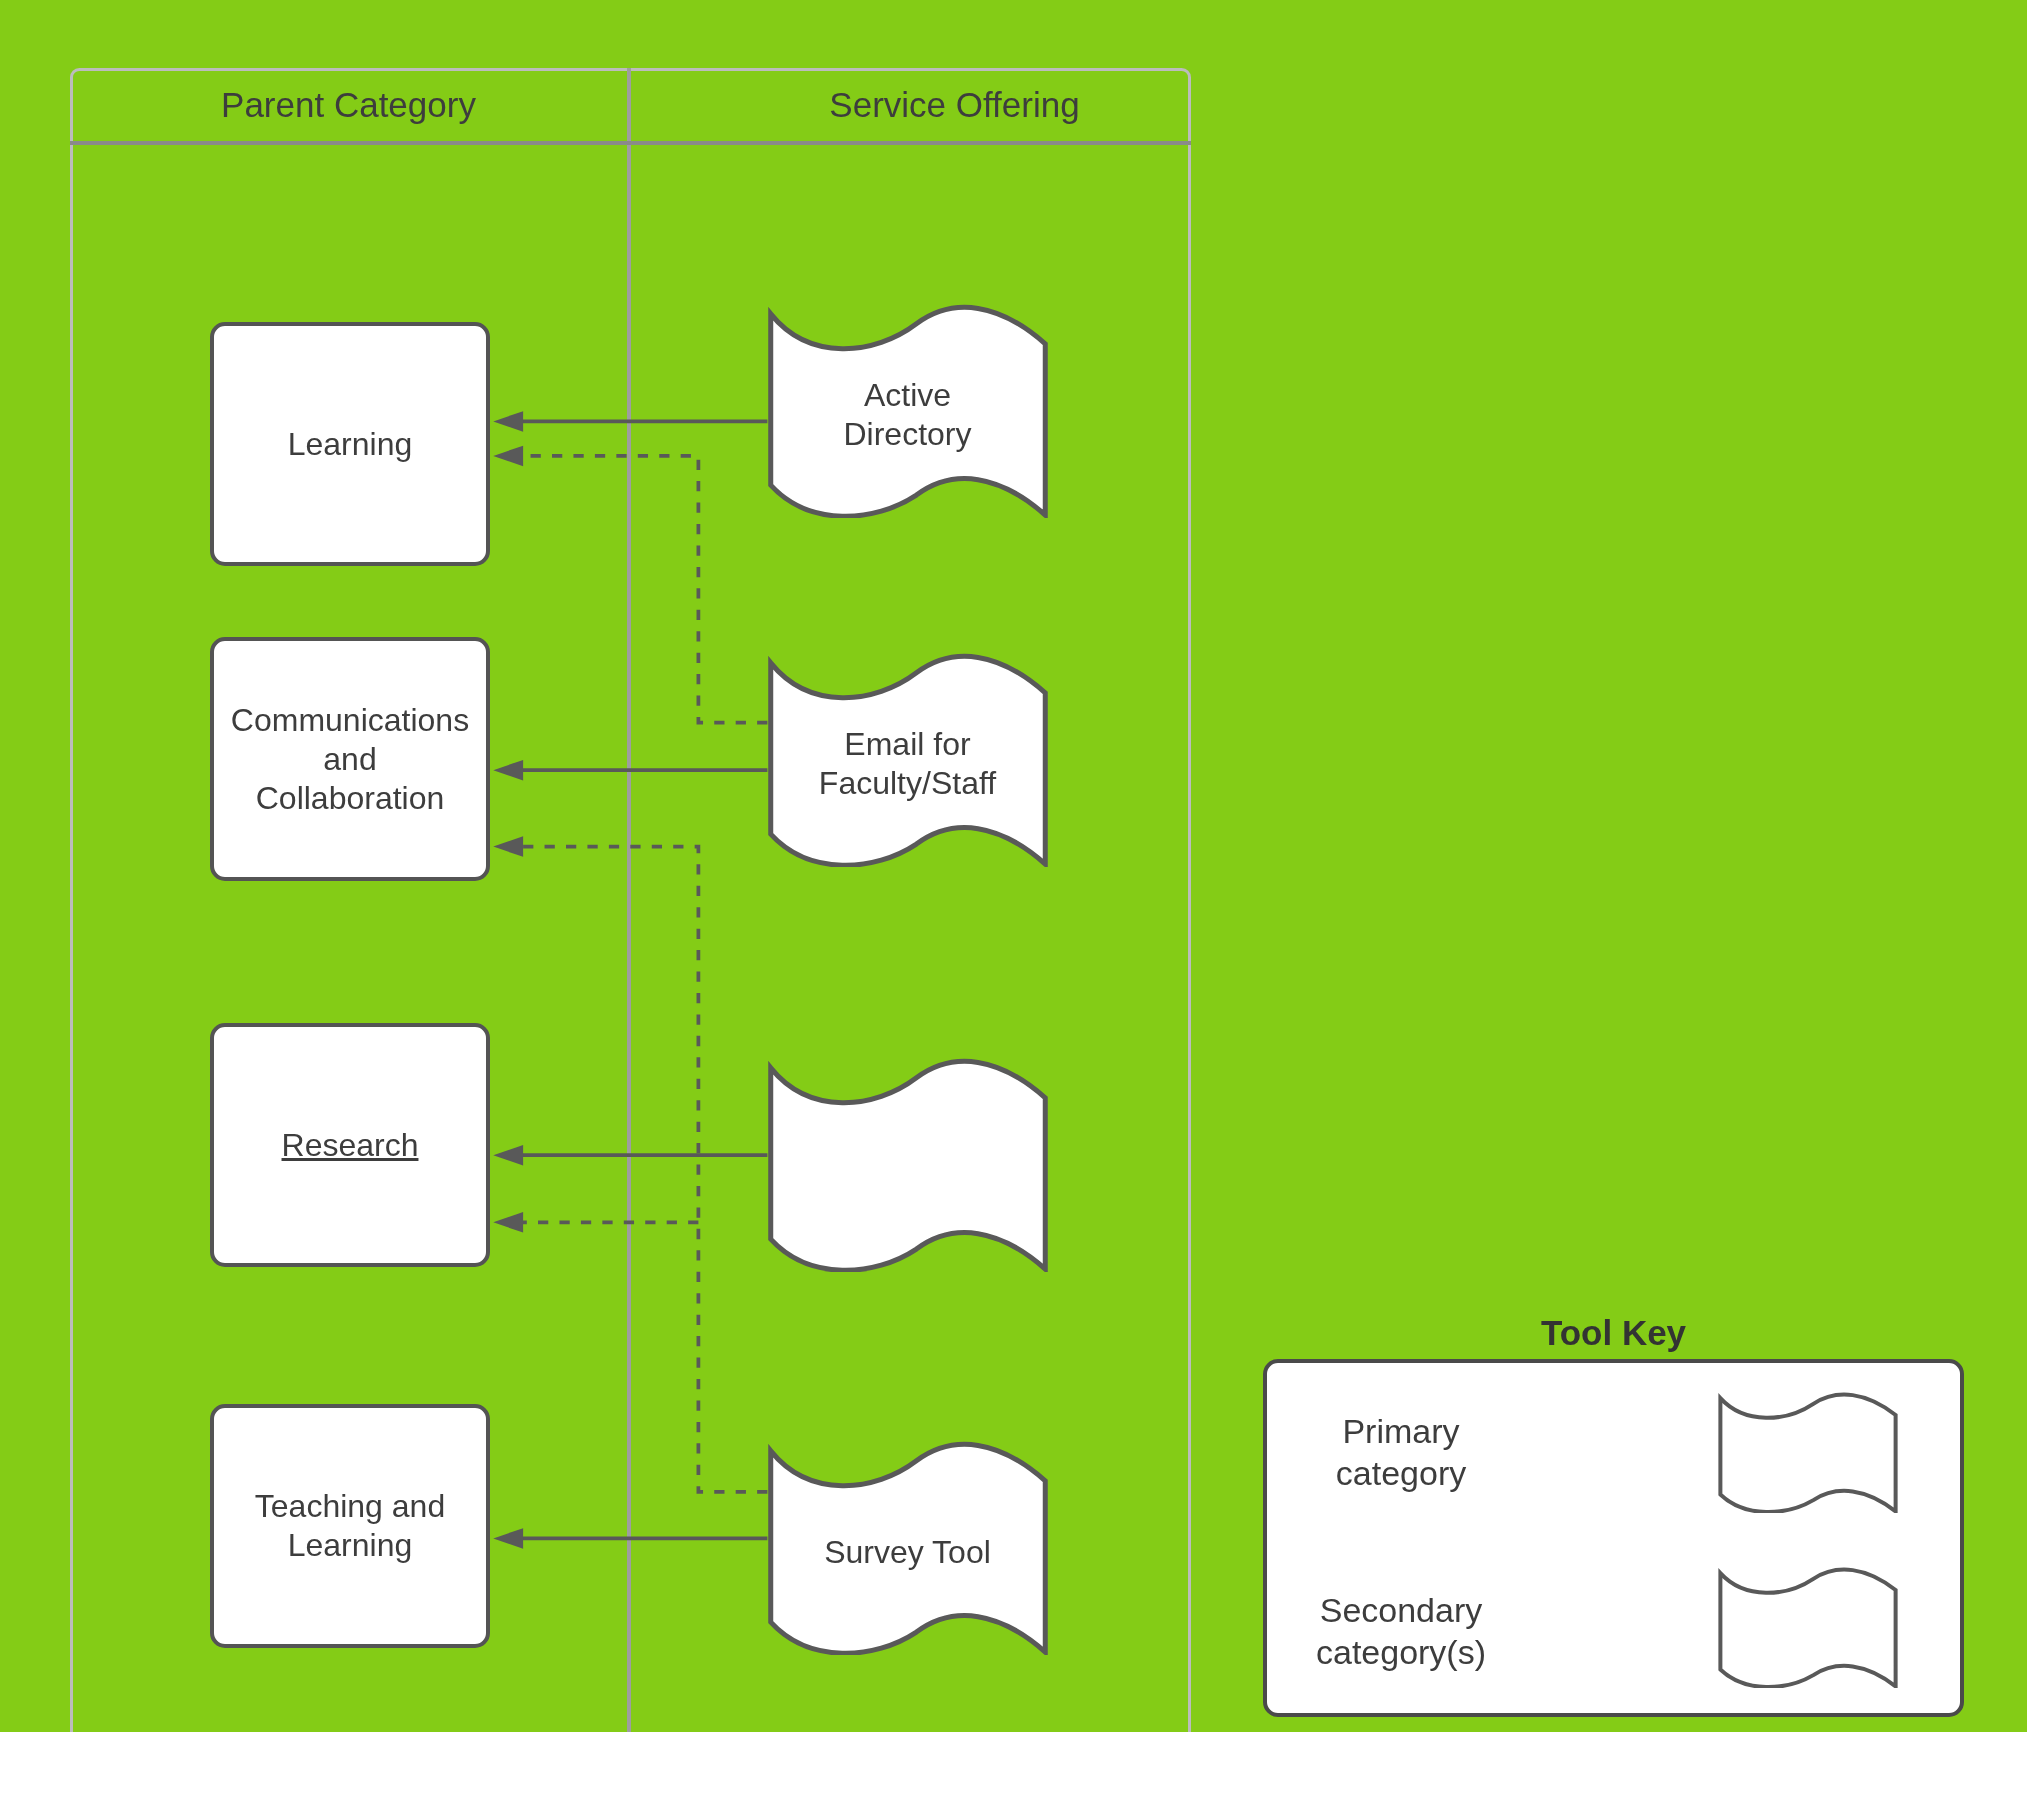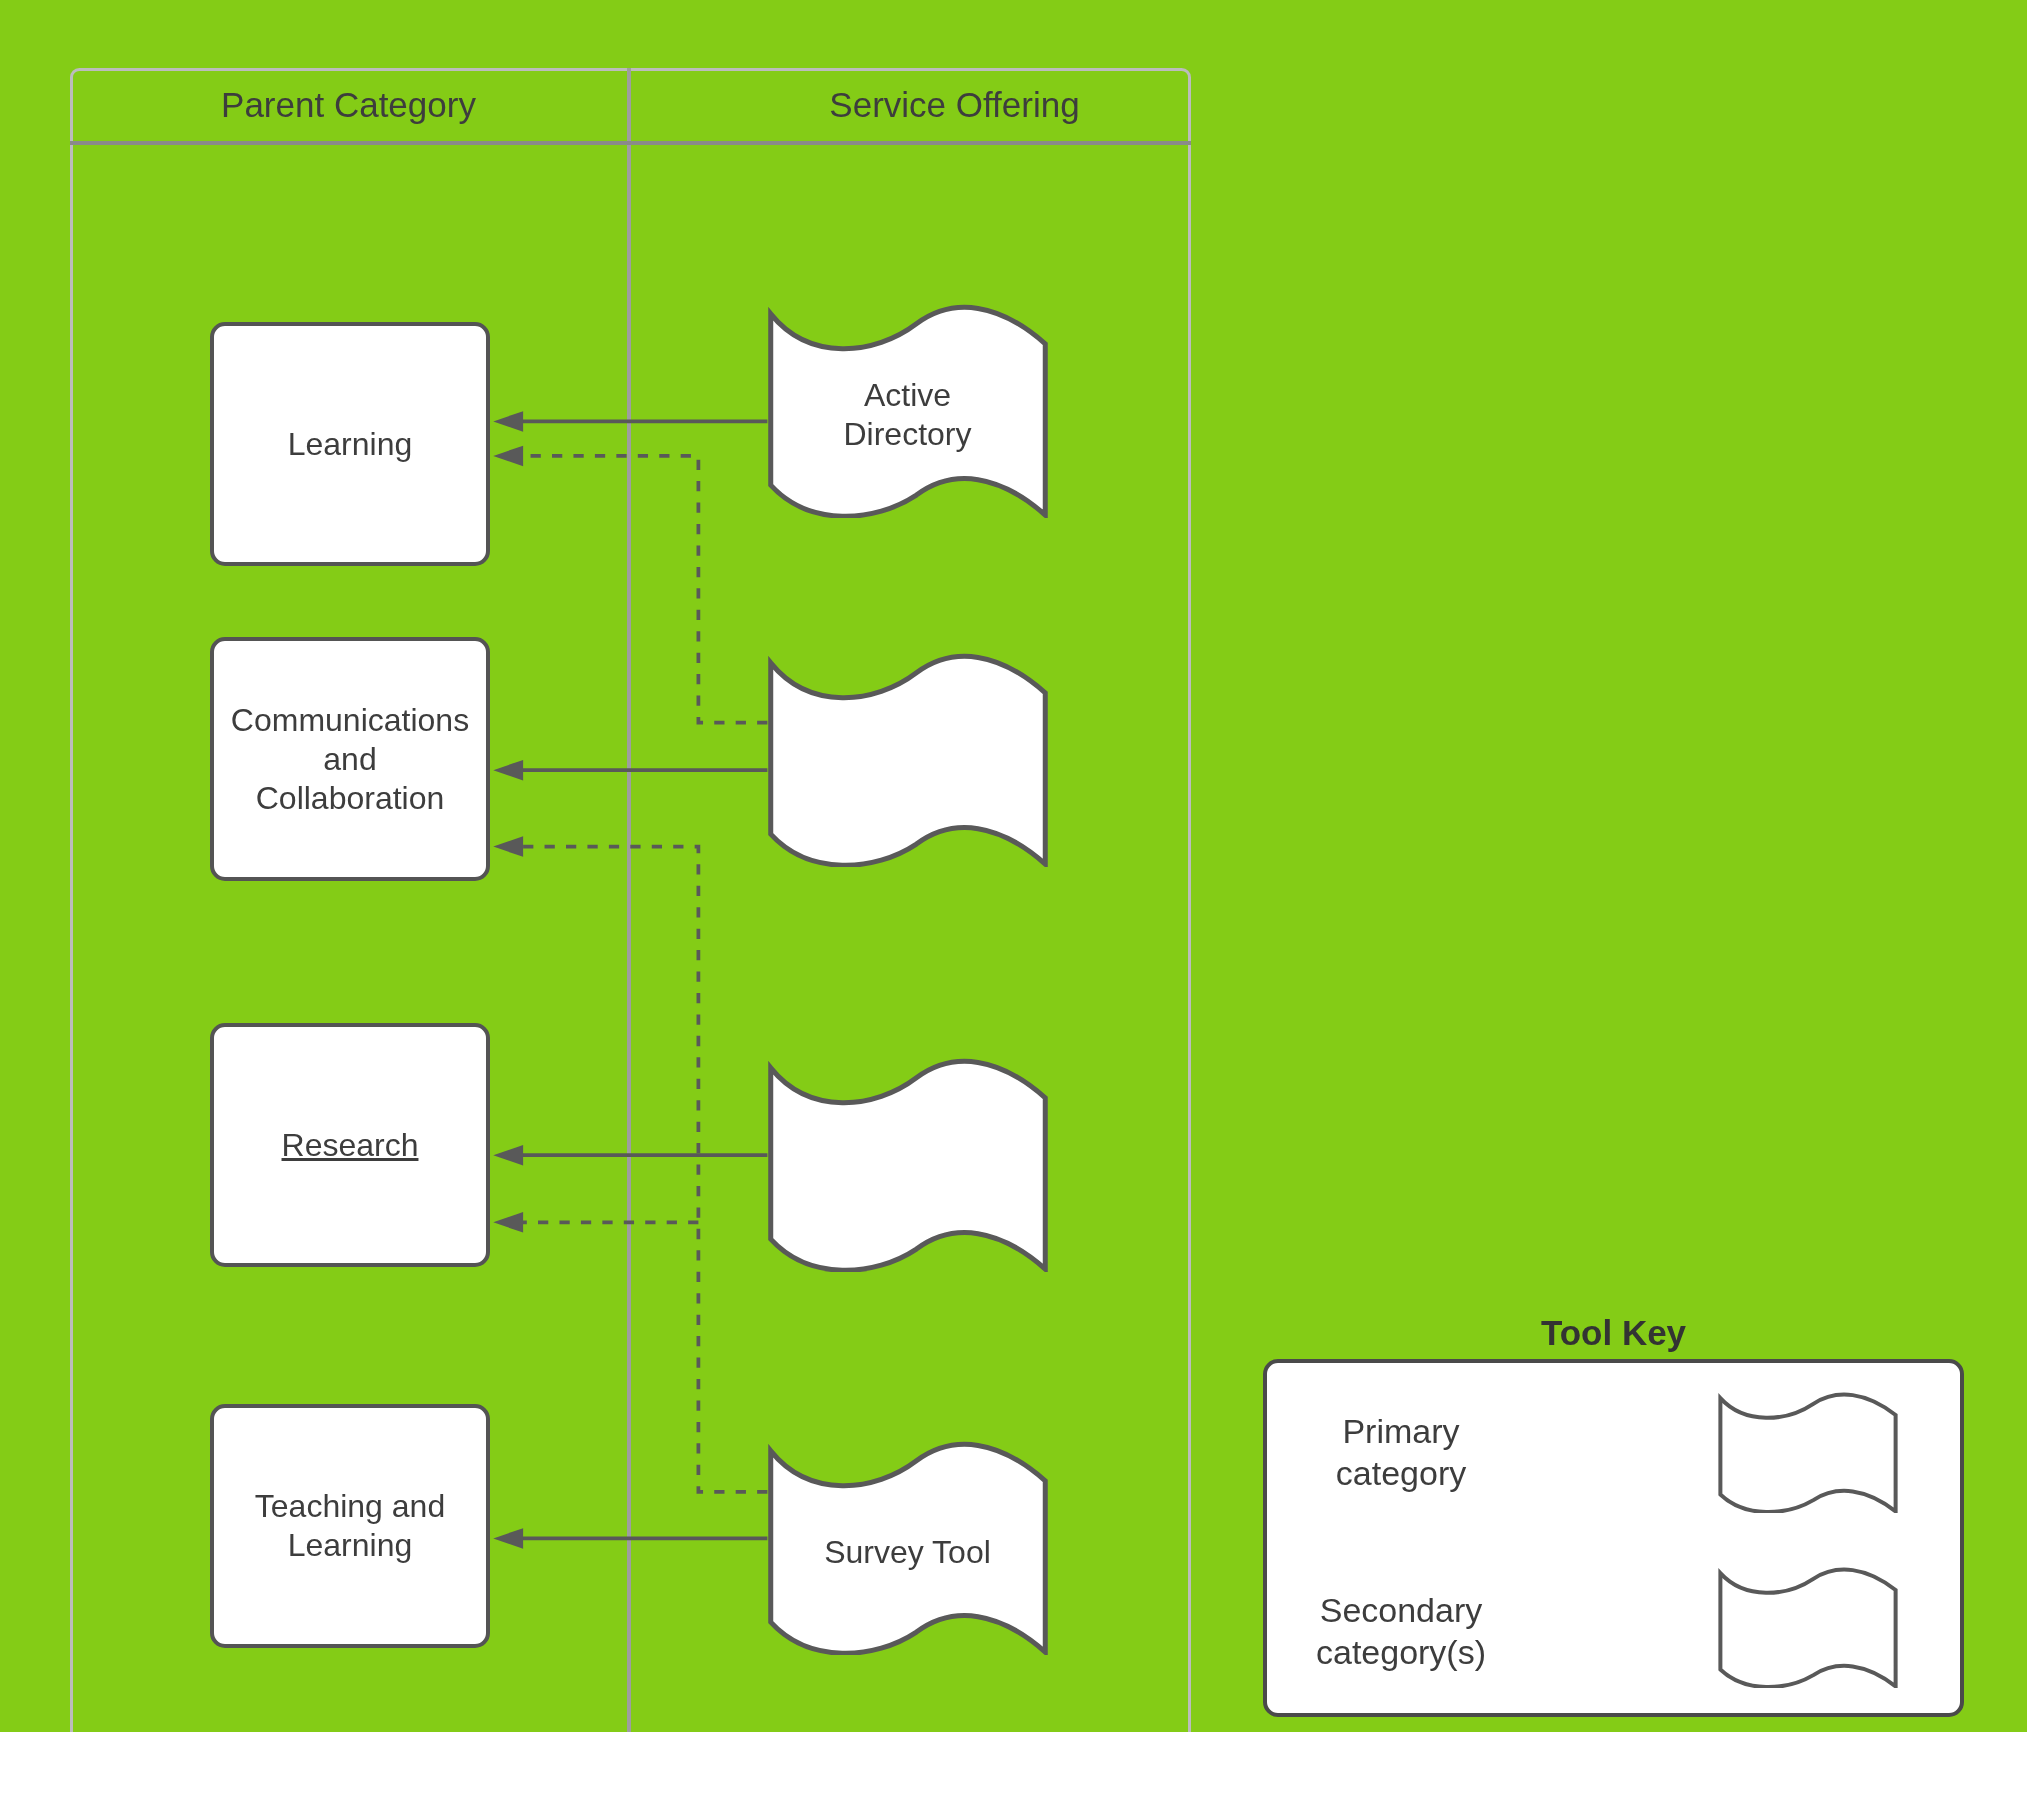--- a/index.html
+++ b/index.html
@@ -59,20 +59,22 @@
         <svg width="282" height="224" viewBox="0 0 302 225" preserveAspectRatio="none">
           <path d="M 4,20 C 45,68 115,62 160,30 C 200,2 250,10 298,50 L 298,222 C 250,182 200,174 160,202 C 115,230 45,234 4,192 Z" fill="#ffffff" stroke="#595959" stroke-width="5" vector-effect="non-scaling-stroke"></path>
         </svg>
         <div class="flag-label">Active
 Directory</div>
       </div>
       <div class="abs flag-wrap" style="top: 643px;">
         <svg width="282" height="224" viewBox="0 0 302 225" preserveAspectRatio="none">
           <path d="M 4,20 C 45,68 115,62 160,30 C 200,2 250,10 298,50 L 298,222 C 250,182 200,174 160,202 C 115,230 45,234 4,192 Z" fill="#ffffff" stroke="#595959" stroke-width="5" vector-effect="non-scaling-stroke"></path>
         </svg>
+        <div class="flag-label">Email for
+Faculty/Staff</div>
       </div>
       <div class="abs flag-wrap" style="top: 1048px;">
         <svg width="282" height="224" viewBox="0 0 302 225" preserveAspectRatio="none">
           <path d="M 4,20 C 45,68 115,62 160,30 C 200,2 250,10 298,50 L 298,222 C 250,182 200,174 160,202 C 115,230 45,234 4,192 Z" fill="#ffffff" stroke="#595959" stroke-width="5" vector-effect="non-scaling-stroke"></path>
         </svg>
       </div>
       <div class="abs flag-wrap" style="top: 1431px;">
         <svg width="282" height="224" viewBox="0 0 302 225" preserveAspectRatio="none">
           <path d="M 4,20 C 45,68 115,62 160,30 C 200,2 250,10 298,50 L 298,222 C 250,182 200,174 160,202 C 115,230 45,234 4,192 Z" fill="#ffffff" stroke="#595959" stroke-width="5" vector-effect="non-scaling-stroke"></path>
         </svg>

